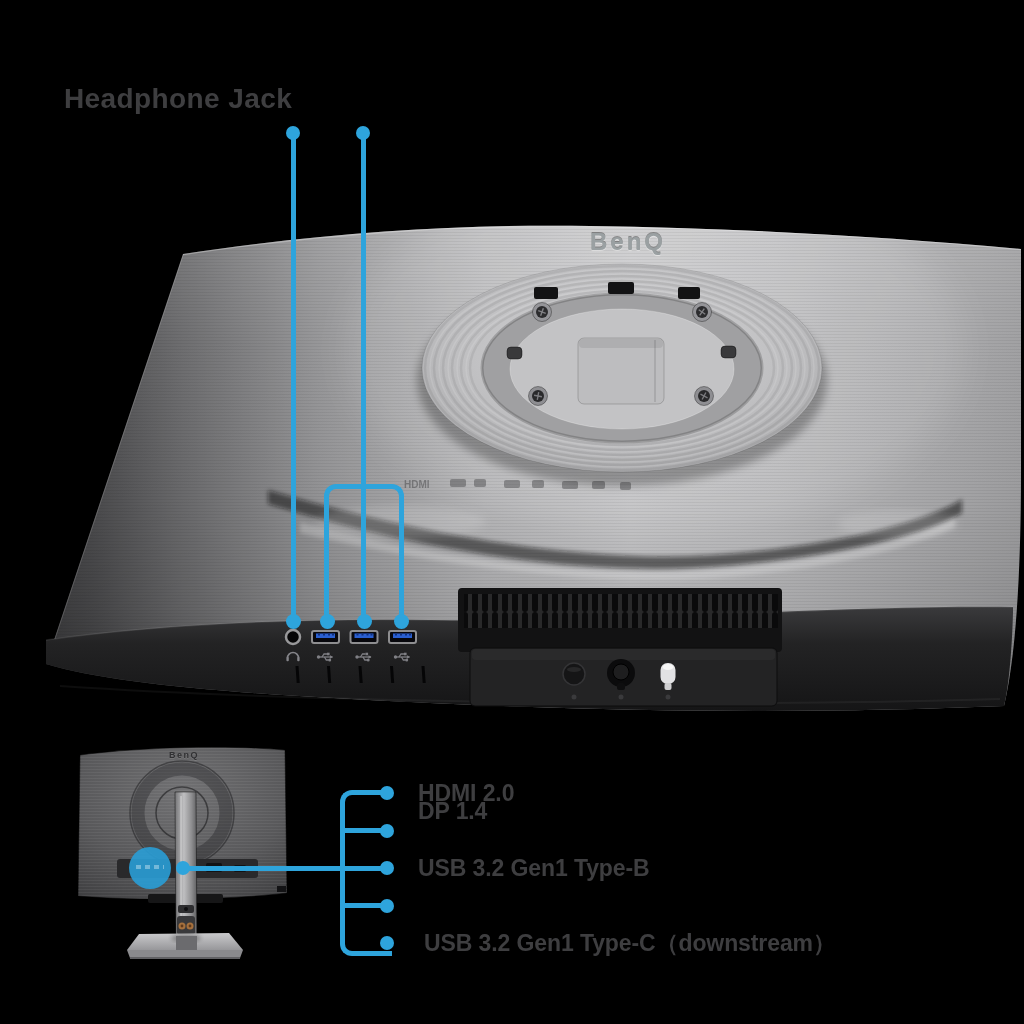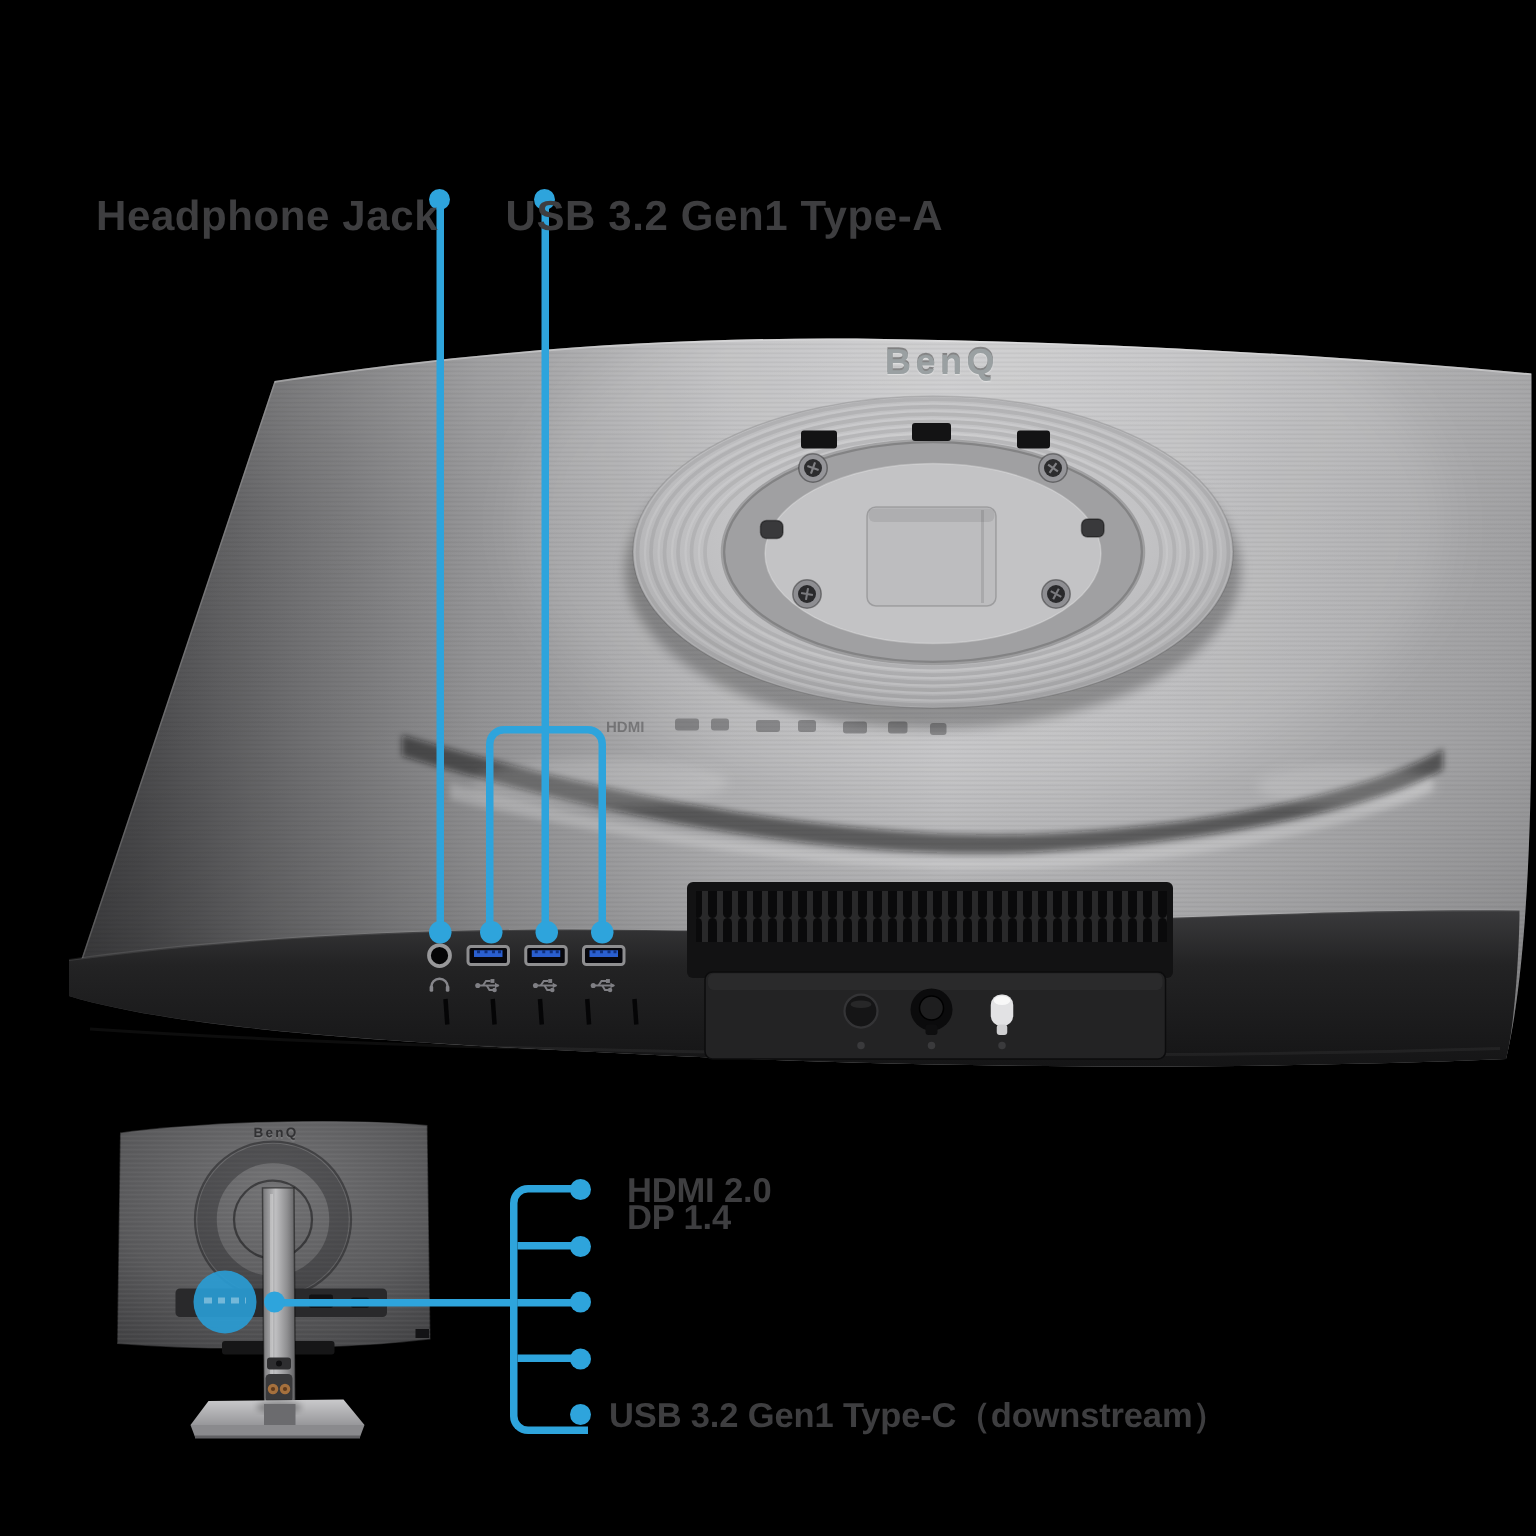--- a/index.html
+++ b/index.html
@@ -7,21 +7,21 @@
          font-family:"Liberation Sans","DejaVu Sans",sans-serif;}
   .art{position:absolute;left:0;top:0;z-index:1;}
   
   .cl{position:absolute;background:#2EA4DC;z-index:3;}
   .cd{position:absolute;background:#2EA4DC;border-radius:50%;z-index:4;}
   .cbracket{position:absolute;border:5px solid #2EA4DC;border-bottom:none;
             border-radius:12px 12px 0 0;background:transparent;z-index:3;}
   .ctrunk{position:absolute;border:5px solid #2EA4DC;border-right:none;
           border-radius:12px 0 0 12px;background:transparent;z-index:3;}
   .toplabel{position:absolute;z-index:5;color:#3E3E40;font-size:28px;font-weight:bold;
-            letter-spacing:.4px;white-space:nowrap;margin-top:45px;}
+            letter-spacing:.4px;white-space:nowrap;}
   .rowlabel{position:absolute;z-index:5;color:#3E3E40;font-size:23px;font-weight:bold;
             height:30px;line-height:30px;white-space:nowrap;letter-spacing:-.1px;text-align:center;}
   .brand-big{position:absolute;z-index:2;left:552px;top:228px;width:152px;text-align:center;
              font-size:24px;font-weight:bold;letter-spacing:3px;color:#9aa0a2;
              text-shadow:0 -1px 0 rgba(0,0,0,.35),0 1px 1px rgba(255,255,255,.45);}
   .brand-small{position:absolute;z-index:2;left:158px;top:750px;width:52px;text-align:center;
              font-size:9px;font-weight:bold;letter-spacing:1.5px;color:#313133;
              text-shadow:0 1px 0 rgba(255,255,255,.10);}
   .hilite{position:absolute;z-index:2;left:129px;top:847px;width:42px;height:42px;
           border-radius:50%;background:rgba(41,157,214,.90);}
@@ -343,21 +343,20 @@
   </svg>
 
   <div class="brand-big">BenQ</div>
   <div class="brand-small">BenQ</div>
 
   <div class="hilite">
     <div class="dashes"></div>
   </div>
 
   <div class="toplabel" style="left:64px;top:83px">Headphone Jack</div>
-  <div class="toplabel" style="left:337px;top:83px">USB 3.2 Gen1 Type-A</div>
 
   <div class="cd" style="left:286px;top:126px;width:14px;height:14px"></div>
   <div class="cd" style="left:356px;top:126px;width:14px;height:14px"></div>
 
   <div class="cl" style="left:290.5px;top:139px;width:5px;height:478px"></div>
   <div class="cl" style="left:360.5px;top:139px;width:5px;height:478px"></div>
   <div class="cbracket" style="left:324px;top:484px;width:70px;height:134px"></div>
 
   <div class="cd" style="left:285.5px;top:613.5px;width:15px;height:15px"></div>
   <div class="cd" style="left:319.5px;top:613.5px;width:15px;height:15px"></div>
@@ -373,15 +372,16 @@
   <div class="cl" style="left:345px;top:903px;width:42px;height:5px"></div>
 
   <div class="cd" style="left:380px;top:786px;width:14px;height:14px"></div>
   <div class="cd" style="left:380px;top:824px;width:14px;height:14px"></div>
   <div class="cd" style="left:380px;top:861px;width:14px;height:14px"></div>
   <div class="cd" style="left:380px;top:899px;width:14px;height:14px"></div>
   <div class="cd" style="left:380px;top:936px;width:14px;height:14px"></div>
 
   <div class="rowlabel" style="left:418px;top:778px">HDMI 2.0</div>
   <div class="rowlabel" style="left:418px;top:796px">DP 1.4</div>
-  <div class="rowlabel" style="left:406px;top:928px">USB 3.2 Gen1 Type-C（downstream）</div>
+  <div class="rowlabel" style="left:418px;top:853px">USB 3.2 Gen1 Type-B</div>
+  <div class="rowlabel" style="left:424px;top:928px">USB 3.2 Gen1 Type-C（downstream）</div>
 
 </div>
 
 </body></html>

